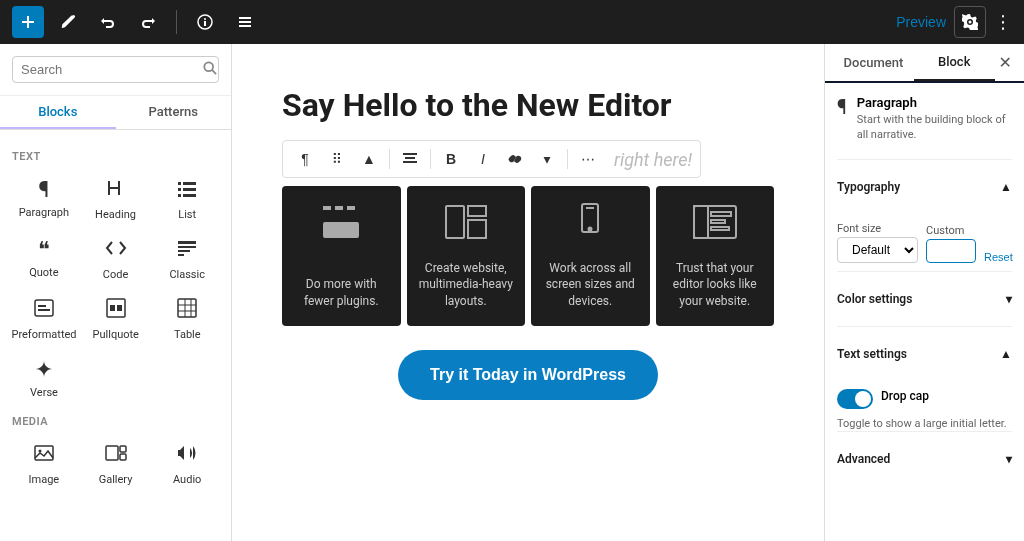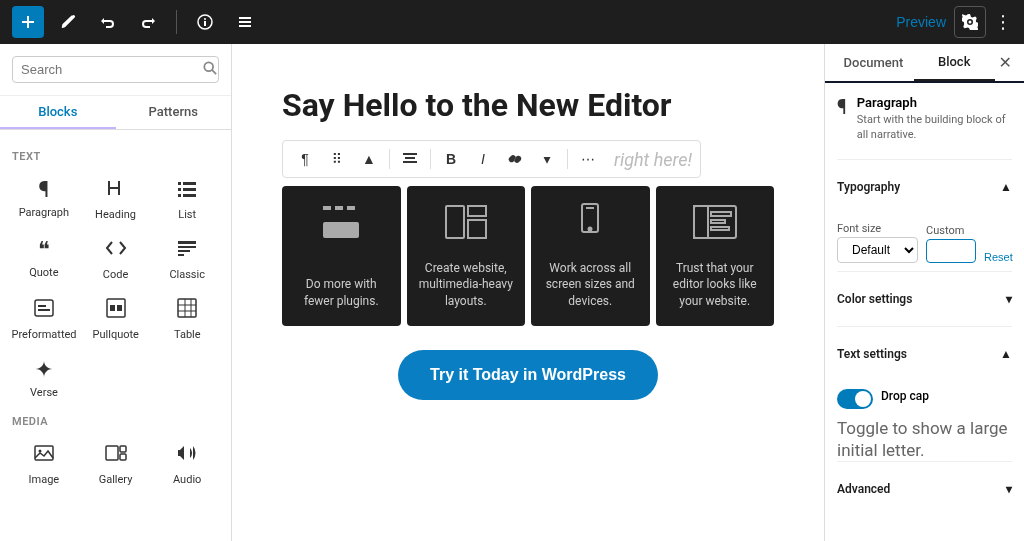--- a/index.html
+++ b/index.html
@@ -64,21 +64,21 @@
     .section-arrow { color: #555; font-size: 12px; }
     .font-size-row { display: flex; gap: 8px; align-items: flex-end; margin: 8px 0; }
     .font-size-label { font-size: 11px; color: #555; display: block; margin-bottom: 2px; }
     .font-select { border: 1px solid #ccc; border-radius: 4px; padding: 4px 10px; font-size: 12px; background: #fff; }
     .font-custom-input { width: 50px; border: 1px solid #007cba; border-radius: 4px; padding: 4px 6px; font-size: 12px; text-align: center; outline: none; }
     .reset-btn { font-size: 11px; color: #007cba; background: transparent; border: none; cursor: pointer; }
     .drop-cap-row { display: flex; gap: 8px; margin: 8px 0; }
     .toggle { width: 36px; height: 20px; background: #007cba; border-radius: 10px; position: relative; cursor: pointer; }
     .toggle-knob { width: 16px; height: 16px; background: #fff; border-radius: 50%; position: absolute; top: 2px; right: 2px; }
     .drop-cap-label { font-size: 12px; font-weight: 500; }
-    .drop-cap-hint { font-size: 17px; color: #666; margin-top: 2px; line-height: 1.3; }
+    .drop-cap-hint { font-size: 11px; color: #666; margin-top: 2px; line-height: 1.3; }
   </style>
 </head>
 <body>
 
 <div class="topbar">
   <button class="topbar-btn add">
     <svg width="16" height="16" viewBox="0 0 16 16" fill="currentColor">
         <rect x="7" y="2" width="2" height="12"></rect>
         <rect x="2" y="7" width="12" height="2"></rect>
       </svg>

